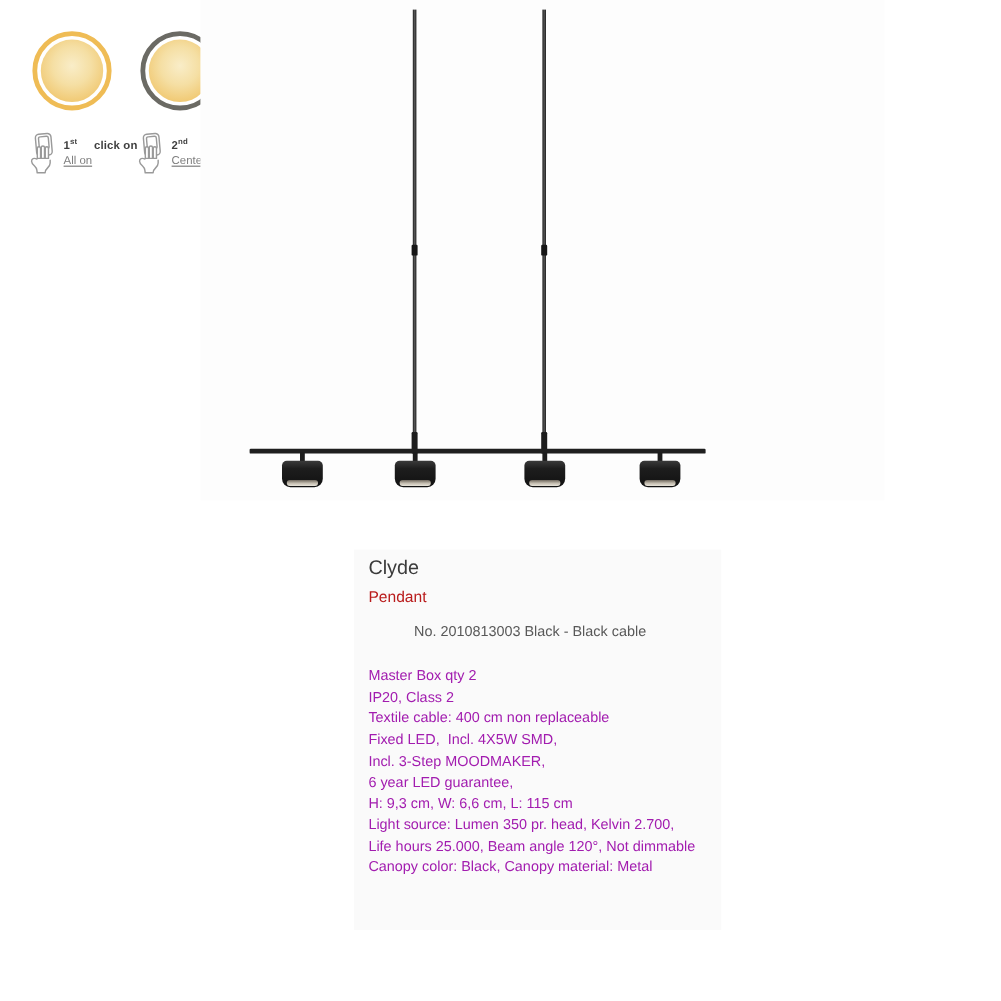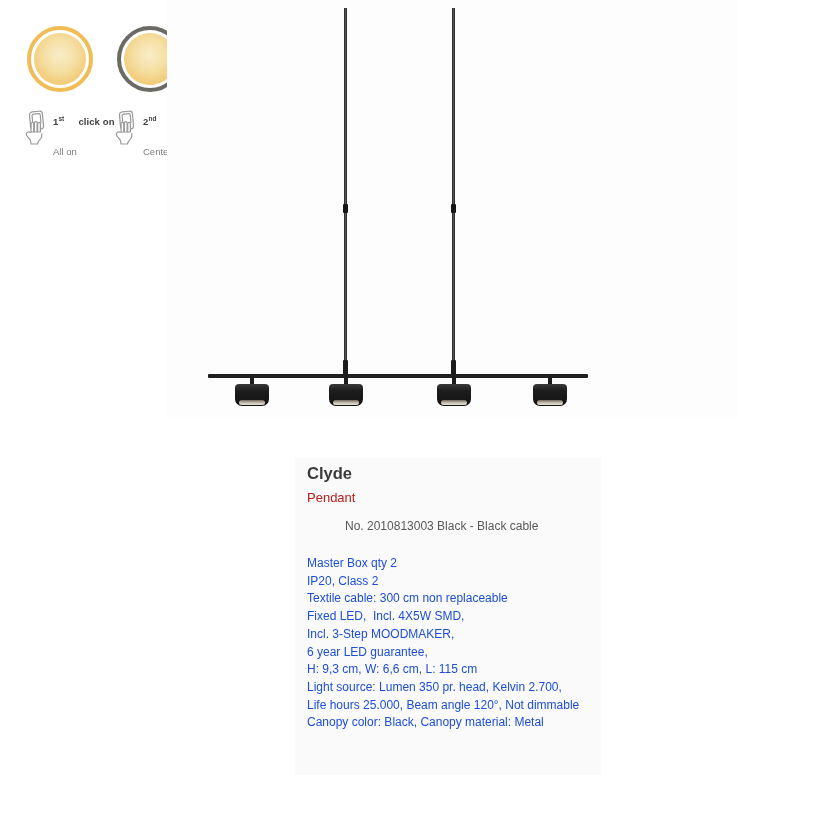--- a/index.html
+++ b/index.html
@@ -32,21 +32,21 @@
   
   .step { position: absolute; top: 110px; display: flex; align-items: flex-start; }
   .step-1 { left: 22px; }
   .step-2 { left: 112px; }
   .step-3 { left: 200px; }
   .step svg { flex: 0 0 auto; }
   .step-text { margin-left: 5px; margin-top: 5px; }
   .step-bold { font-size: 9.5px; font-weight: bold; color: #3f3f3f; letter-spacing: 0.1px; }
   .step-bold sup { font-size: 6.5px; vertical-align: super; }
   .step-bold .action { margin-left: 14px; }
-  .step-sub { font-size: 9.5px; color: #7e7e7e; margin-top: 19px; }
+  .step-sub { font-size: 9.5px; color: #7e7e7e; margin-top: 2px; text-decoration: underline; }
 
   
   .ceiling-box {
     position: absolute; left: 532px; top: 9px;
     width: 174px; height: 117px;
     border: 1px solid #9b9b9b;
     background: #ffffff;
   }
   .ceiling-label {
     position: absolute; left: 658px; top: 137px;
@@ -102,33 +102,33 @@
   }
 
   
   .spec-panel {
     position: absolute; left: 295px; top: 458px;
     width: 306px; height: 317px;
     background: #fafafa;
   }
   .product-title {
     position: absolute; left: 307px; top: 464px;
-    font-size: 16.5px; font-weight: bold; color: #3b3b3b;
+    font-size: 16.5px; font-weight: normal; color: #3b3b3b;
   }
   .product-type {
     position: absolute; left: 307px; top: 490px;
     font-size: 13px; color: #b91c1c;
   }
   .product-article {
     position: absolute; left: 307px; top: 519px;
     font-size: 12px; color: #585858; margin-left: 38px;
   }
   .spec-list { position: absolute; left: 307px; top: 555px; }
   .spec-line {
-    font-size: 12px; color: #1d4ed8; line-height: 17.7px;
+    font-size: 12px; color: #a21caf; line-height: 17.7px;
     white-space: pre-wrap;
   }
 </style>
 </head>
 <body>
 
 <div class="swatch all-on" style="left:27px">
   <div class="disc glow"></div>
 </div>
 <div class="swatch center-on" style="left:117px">
@@ -230,21 +230,21 @@
   </div>
 
 <div class="spec-panel"></div>
 <div class="product-title">Clyde</div>
 <div class="product-type">Pendant</div>
 <div class="product-article">No. 2010813003 Black - Black cable</div>
 
 <div class="spec-list">
   <div class="spec-line">Master Box qty 2</div>
   <div class="spec-line">IP20, Class 2</div>
-  <div class="spec-line">Textile cable: 300 cm non replaceable</div>
+  <div class="spec-line">Textile cable: 400 cm non replaceable</div>
   <div class="spec-line">Fixed LED,  Incl. 4X5W SMD,</div>
   <div class="spec-line">Incl. 3-Step MOODMAKER,</div>
   <div class="spec-line">6 year LED guarantee,</div>
   <div class="spec-line">H: 9,3 cm, W: 6,6 cm, L: 115 cm</div>
   <div class="spec-line">Light source: Lumen 350 pr. head, Kelvin 2.700,</div>
   <div class="spec-line">Life hours 25.000, Beam angle 120°, Not dimmable</div>
   <div class="spec-line">Canopy color: Black, Canopy material: Metal</div>
 </div>
 
 </body></html>

